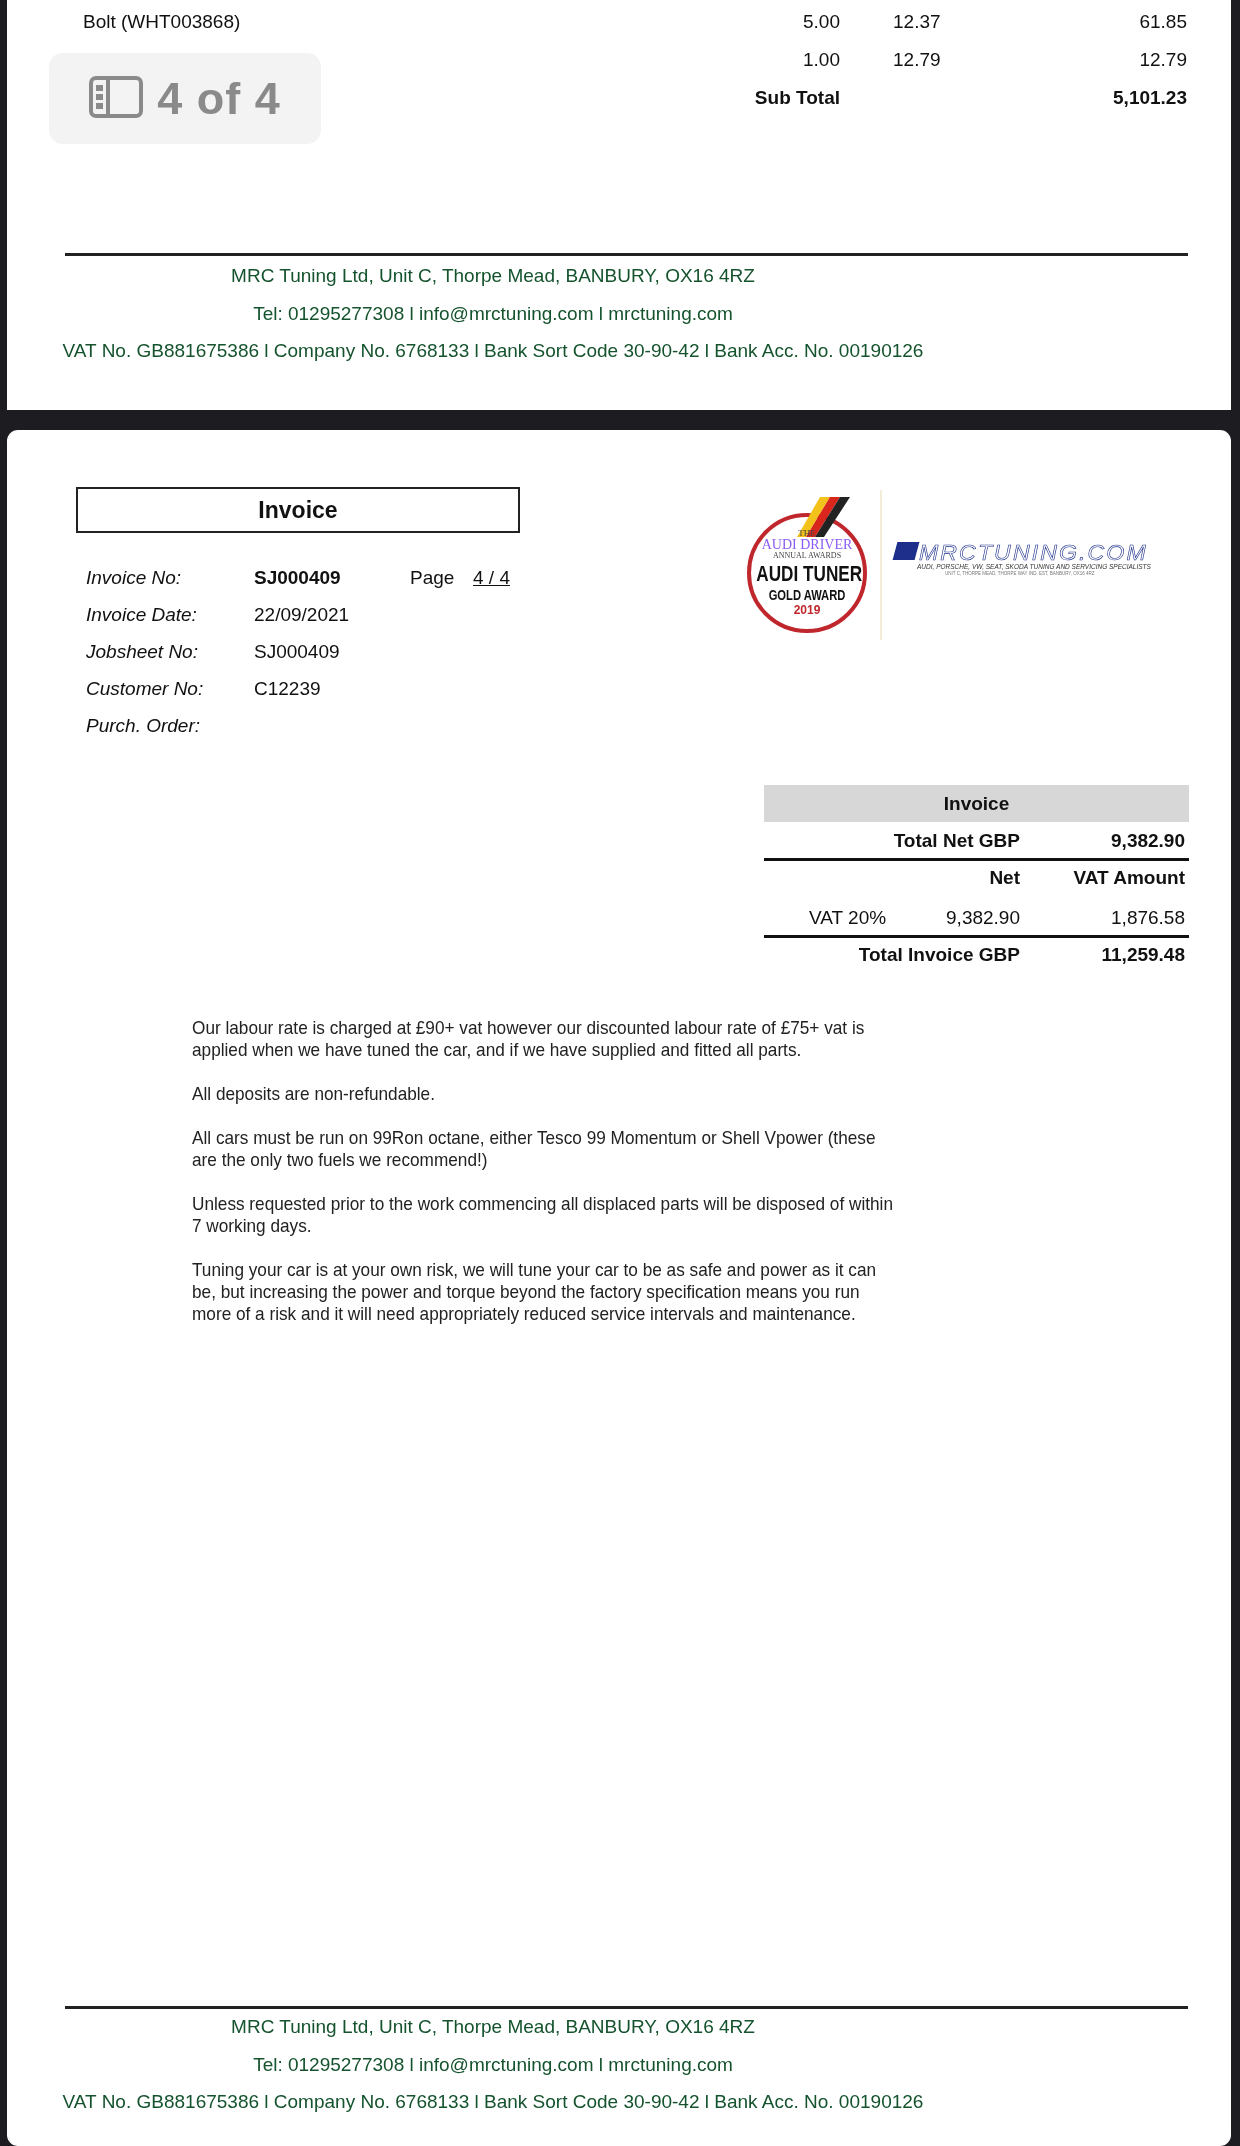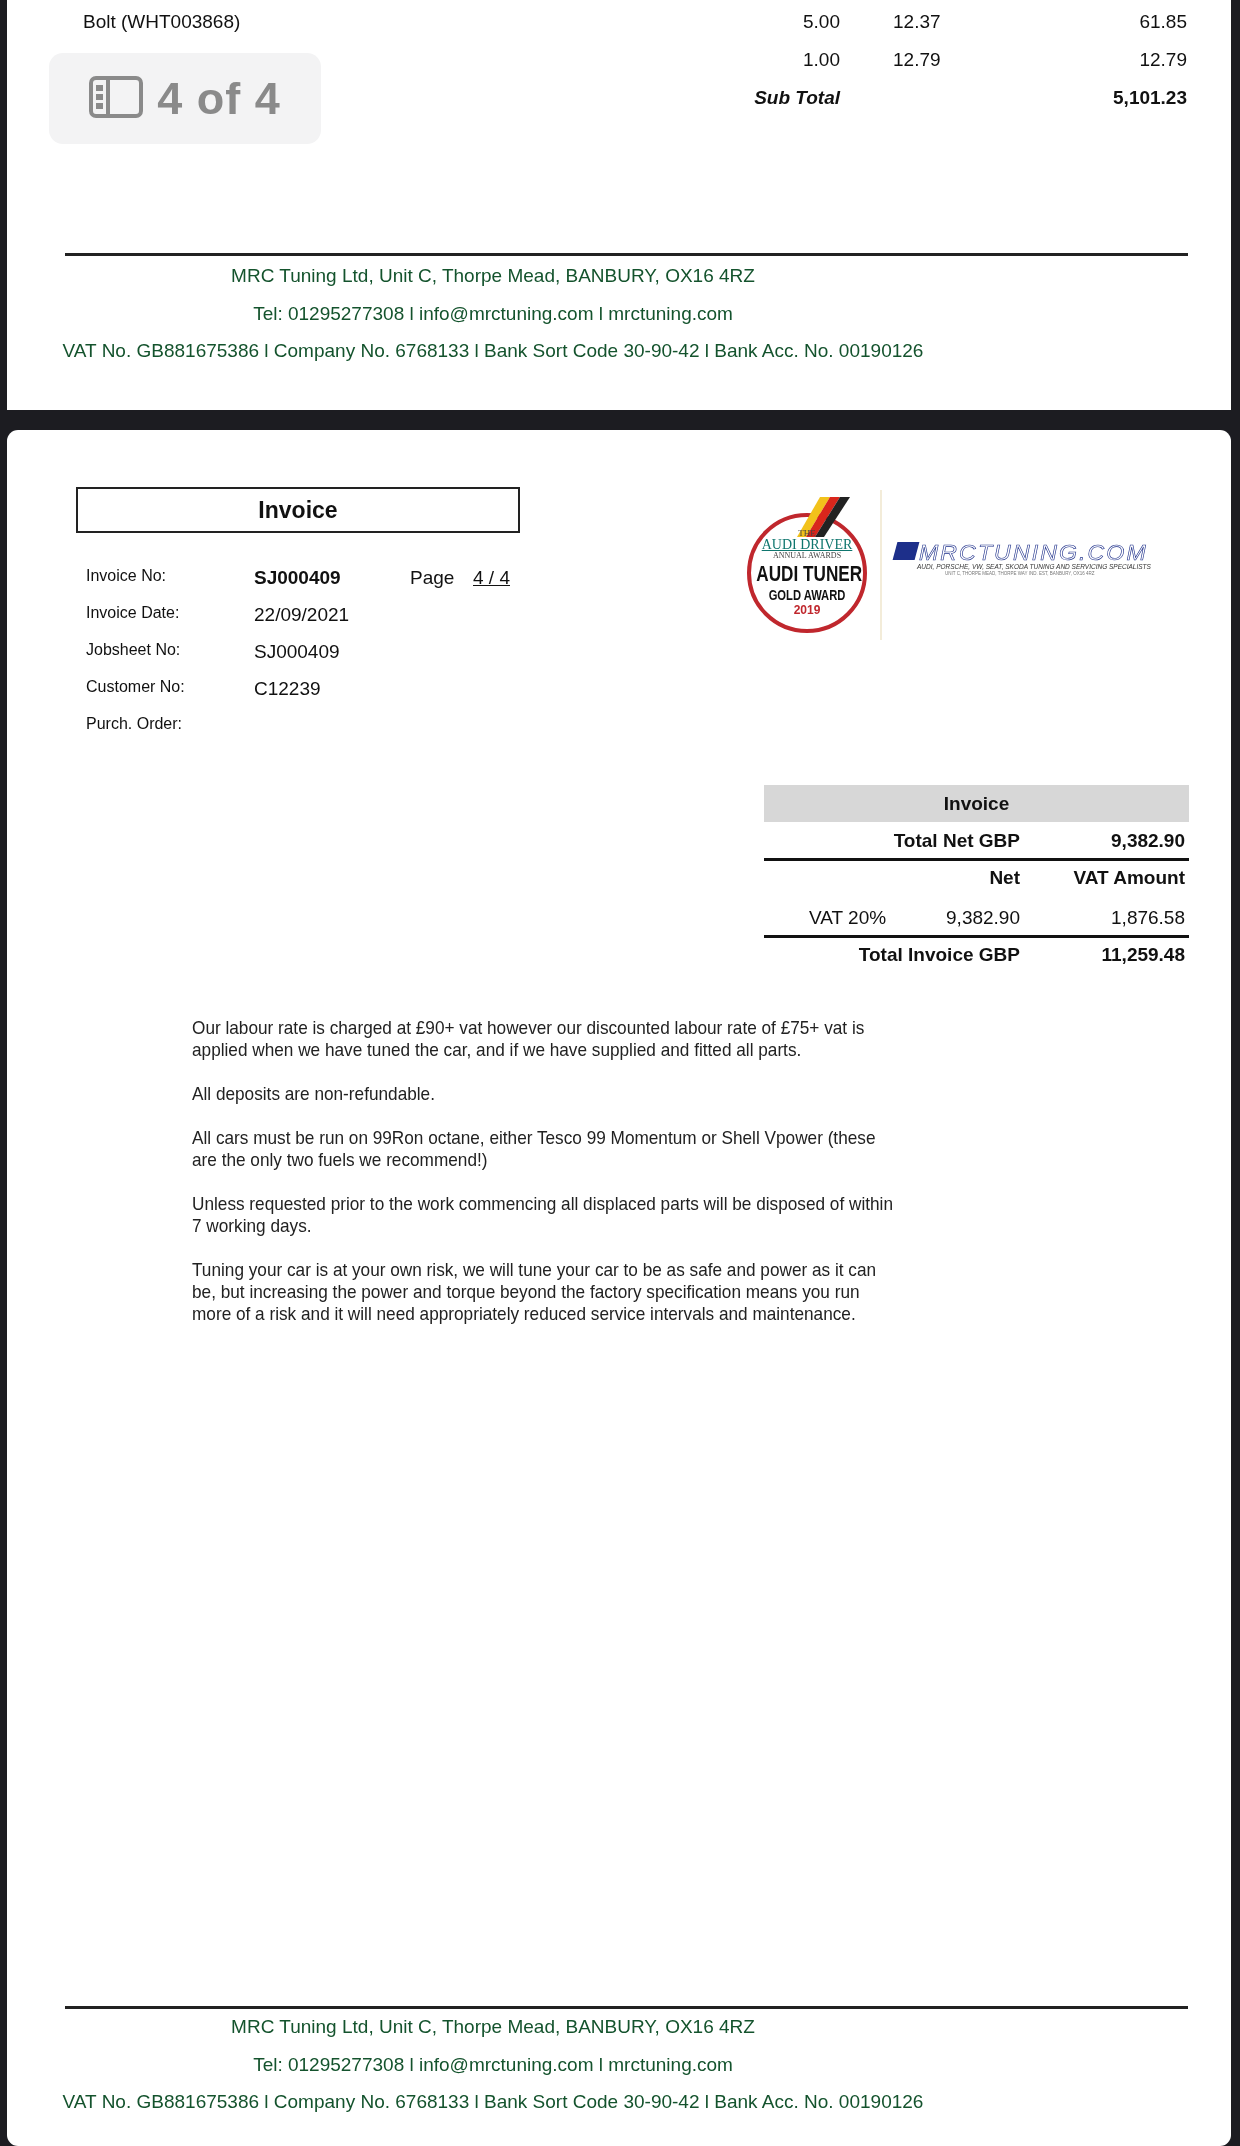--- a/index.html
+++ b/index.html
@@ -10,42 +10,42 @@
   .abs{position:absolute;white-space:nowrap;}
   .r{text-align:right;}
   .b{font-weight:bold;}
   .t19{font-size:19px;}
   
   .pager{position:absolute;left:49px;top:53px;width:272px;height:91px;background:#f3f3f4;border-radius:14px;display:flex;align-items:center;justify-content:center;gap:14px;cursor:pointer;}
   .pager-text{font-size:45px;color:#8a8a8a;font-weight:bold;letter-spacing:1px;}
   .footer-line{position:absolute;left:58px;width:1123px;height:3px;background:#222;}
   .footer-text{position:absolute;left:0;width:972px;text-align:center;font-size:19px;color:#14532d;}
   .title-box{position:absolute;left:69px;top:57px;width:444px;height:46px;border:2px solid #222;box-sizing:border-box;display:flex;align-items:center;justify-content:center;font-size:23px;font-weight:bold;}
-  .meta-lbl{position:absolute;left:79px;font-size:16px;}
+  .meta-lbl{position:absolute;left:79px;font-size:19px;font-style:italic;}
   .meta-val{position:absolute;left:247px;font-size:19px;}
   .sum-head{position:absolute;left:757px;top:355px;width:425px;height:37px;background:#d7d7d7;}
   .hline{position:absolute;left:757px;width:425px;height:3px;background:#111;}
   .notes{position:absolute;left:185px;top:587px;width:760px;font-size:18.5px;line-height:22px;color:#222;transform:scaleX(0.93);transform-origin:left top;}
   .notes p{margin:0 0 22px 0;}
   .logo-sep{position:absolute;left:873px;top:60px;width:2px;height:150px;background:#f3ecd9;}
 </style>
 </head>
 <body>
 
 <div class="page" id="page-top">
   <div class="abs t19" style="left:76px;top:11px;">Bolt (WHT003868)</div>
   <div class="abs t19 r" style="left:700px;top:11px;width:133px;">5.00</div>
   <div class="abs t19" style="left:886px;top:11px;">12.37</div>
   <div class="abs t19 r" style="left:1000px;top:11px;width:180px;">61.85</div>
 
   <div class="abs t19 r" style="left:700px;top:49px;width:133px;">1.00</div>
   <div class="abs t19" style="left:886px;top:49px;">12.79</div>
   <div class="abs t19 r" style="left:1000px;top:49px;width:180px;">12.79</div>
 
-  <div class="abs t19 b r" style="left:640px;top:87px;width:193px;font-style:italic;">Sub Total</div>
+  <div class="abs t19 b r" style="left:640px;top:87px;width:193px;">Sub Total</div>
   <div class="abs t19 b r" style="left:1000px;top:87px;width:180px;">5,101.23</div>
 
   <div class="footer-line" style="top:253px;"></div>
   <div class="footer-text" style="top:265px;">MRC Tuning Ltd, Unit C, Thorpe Mead, BANBURY, OX16 4RZ</div>
   <div class="footer-text" style="top:303px;">Tel: 01295277308 l info@mrctuning.com l mrctuning.com</div>
   <div class="footer-text" style="top:340px;">VAT No. GB881675386 l Company No. 6768133 l Bank Sort Code 30-90-42 l Bank Acc. No. 00190126</div>
 </div>
 
 <div class="pager">
   <span>
@@ -83,21 +83,21 @@
   <div class="meta-val" style="top:285px;"></div>
 
   <div class="abs" style="left:735px;top:65px;width:130px;height:140px;">
     <svg width="130" height="140" viewBox="0 0 130 140" style="position:absolute;left:0;top:0;">
       <circle cx="65" cy="78" r="58" fill="#fff" stroke="#c0272d" stroke-width="4"></circle>
       <polygon points="55,42 78,2 88,2 64,42" fill="#f2c21b"></polygon>
       <polygon points="64,42 88,2 98,2 73,42" fill="#d9261c"></polygon>
       <polygon points="73,42 98,2 108,2 82,42" fill="#222"></polygon>
     </svg>
     <div class="abs" style="left:0;top:33px;width:130px;text-align:center;font-family:'Liberation Serif',serif;font-size:9px;color:#444;">THE</div>
-    <div class="abs" style="left:0;top:42px;width:130px;text-align:center;font-family:'Liberation Serif',serif;font-size:14px;color:#0f766e;text-decoration:underline;">AUDI DRIVER</div>
+    <div class="abs" style="left:0;top:42px;width:130px;text-align:center;font-family:'Liberation Serif',serif;font-size:14px;color:#8b5cf6;">AUDI DRIVER</div>
     <div class="abs" style="left:0;top:56px;width:130px;text-align:center;font-family:'Liberation Serif',serif;font-size:8px;color:#444;">ANNUAL AWARDS</div>
     <div class="abs" style="left:0;top:66px;width:130px;text-align:center;font-size:22px;font-weight:bold;color:#111;transform:scaleX(0.78);">AUDI TUNER</div>
     <div class="abs" style="left:0;top:92px;width:130px;text-align:center;font-size:14px;font-weight:bold;color:#111;transform:scaleX(0.8);">GOLD AWARD</div>
     <div class="abs" style="left:0;top:108px;width:130px;text-align:center;font-size:12px;font-weight:bold;color:#c0272d;">2019</div>
   </div>
   <div class="logo-sep"></div>
 
   <div class="abs" style="left:888px;top:112px;width:290px;height:40px;">
     <div class="abs" style="left:0;top:0;width:22px;height:18px;background:#1d2f8a;transform:skewX(-15deg);"></div>
     <div class="abs" style="left:24px;top:-2px;font-size:22px;font-style:italic;letter-spacing:2px;color:#1d2f8a;-webkit-text-stroke:0.6px #1d2f8a;color:transparent;transform:scaleX(1.05);transform-origin:left;">MRCTUNING.COM</div>

